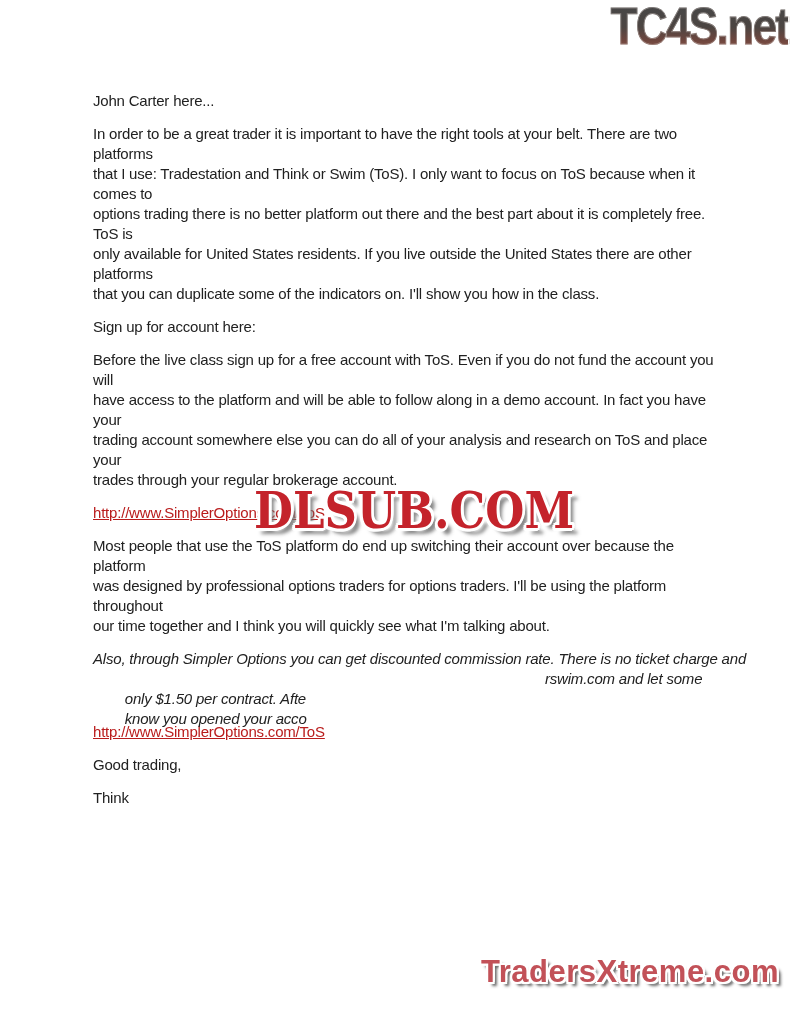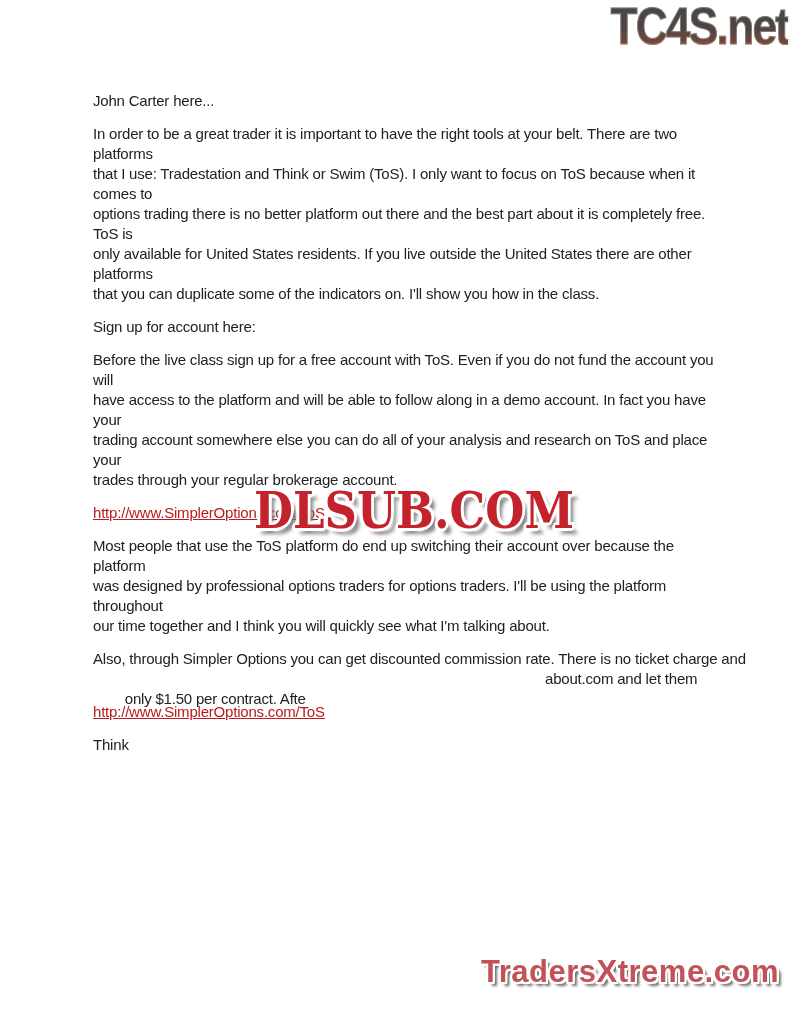--- a/index.html
+++ b/index.html
@@ -24,21 +24,21 @@
   .link{
     display:inline-block;
     color:#b91c1c;
     text-decoration:underline;
     margin:0 0 13px 0;
   }
   .link-row{margin:0;}
   
   .frag-line{position:relative;height:20px;white-space:pre;}
   .frag-right{position:absolute;left:452px;top:0;}
-  .commission{margin:0 0 13px 0;}
+  .commission{margin:0 0 13px 0;font-style:italic;}
   
   .wm-tc4s{
     position:absolute;top:0px;right:3px;
     font-size:52px;font-weight:bold;line-height:1.0;
     letter-spacing:-2px;
     transform:scaleX(0.85);transform-origin:100% 0;
     background:linear-gradient(180deg,#474747 10%,#4c4542 52%,#6f463e 78%,#8a584c 96%);
     -webkit-background-clip:text;background-clip:text;
     color:#4a4038;
     -webkit-text-fill-color:transparent;
@@ -94,27 +94,31 @@
     <p class="link-row"><a href="#" class="link">http://www.SimplerOptions.com/ToS</a></p>
 
     <p class="para">Most people that use the ToS platform do end up switching their account over because the platform
 was designed by professional options traders for options traders. I'll be using the platform throughout
 our time together and I think you will quickly see what I'm talking about.</p>
 
     <div class="commission">
       <div class="frag-line">Also, through Simpler Options you can get discounted commission rate. There is no ticket charge and</div>
       <div class="frag-line">
         <span>only $1.50 per contract. Afte</span>
-        <span class="frag-right">about.com and let them</span>
+        <span class="frag-right">rswim.com and let some</span>
+      </div>
+      <div class="frag-line">
+        <span>know you opened your acco</span>
       </div>
     </div>
 
 
     <p class="link-row"><a href="#" class="link">http://www.SimplerOptions.com/ToS</a></p>
 
+    <p class="para">Good trading,</p>
 
     <p class="para">Think</p>
   </div>
 
   <div class="wm-dlsub">DLSUB.COM</div>
 
   <div class="wm-traders">TradersXtreme.com</div>
 
 </div>
 

